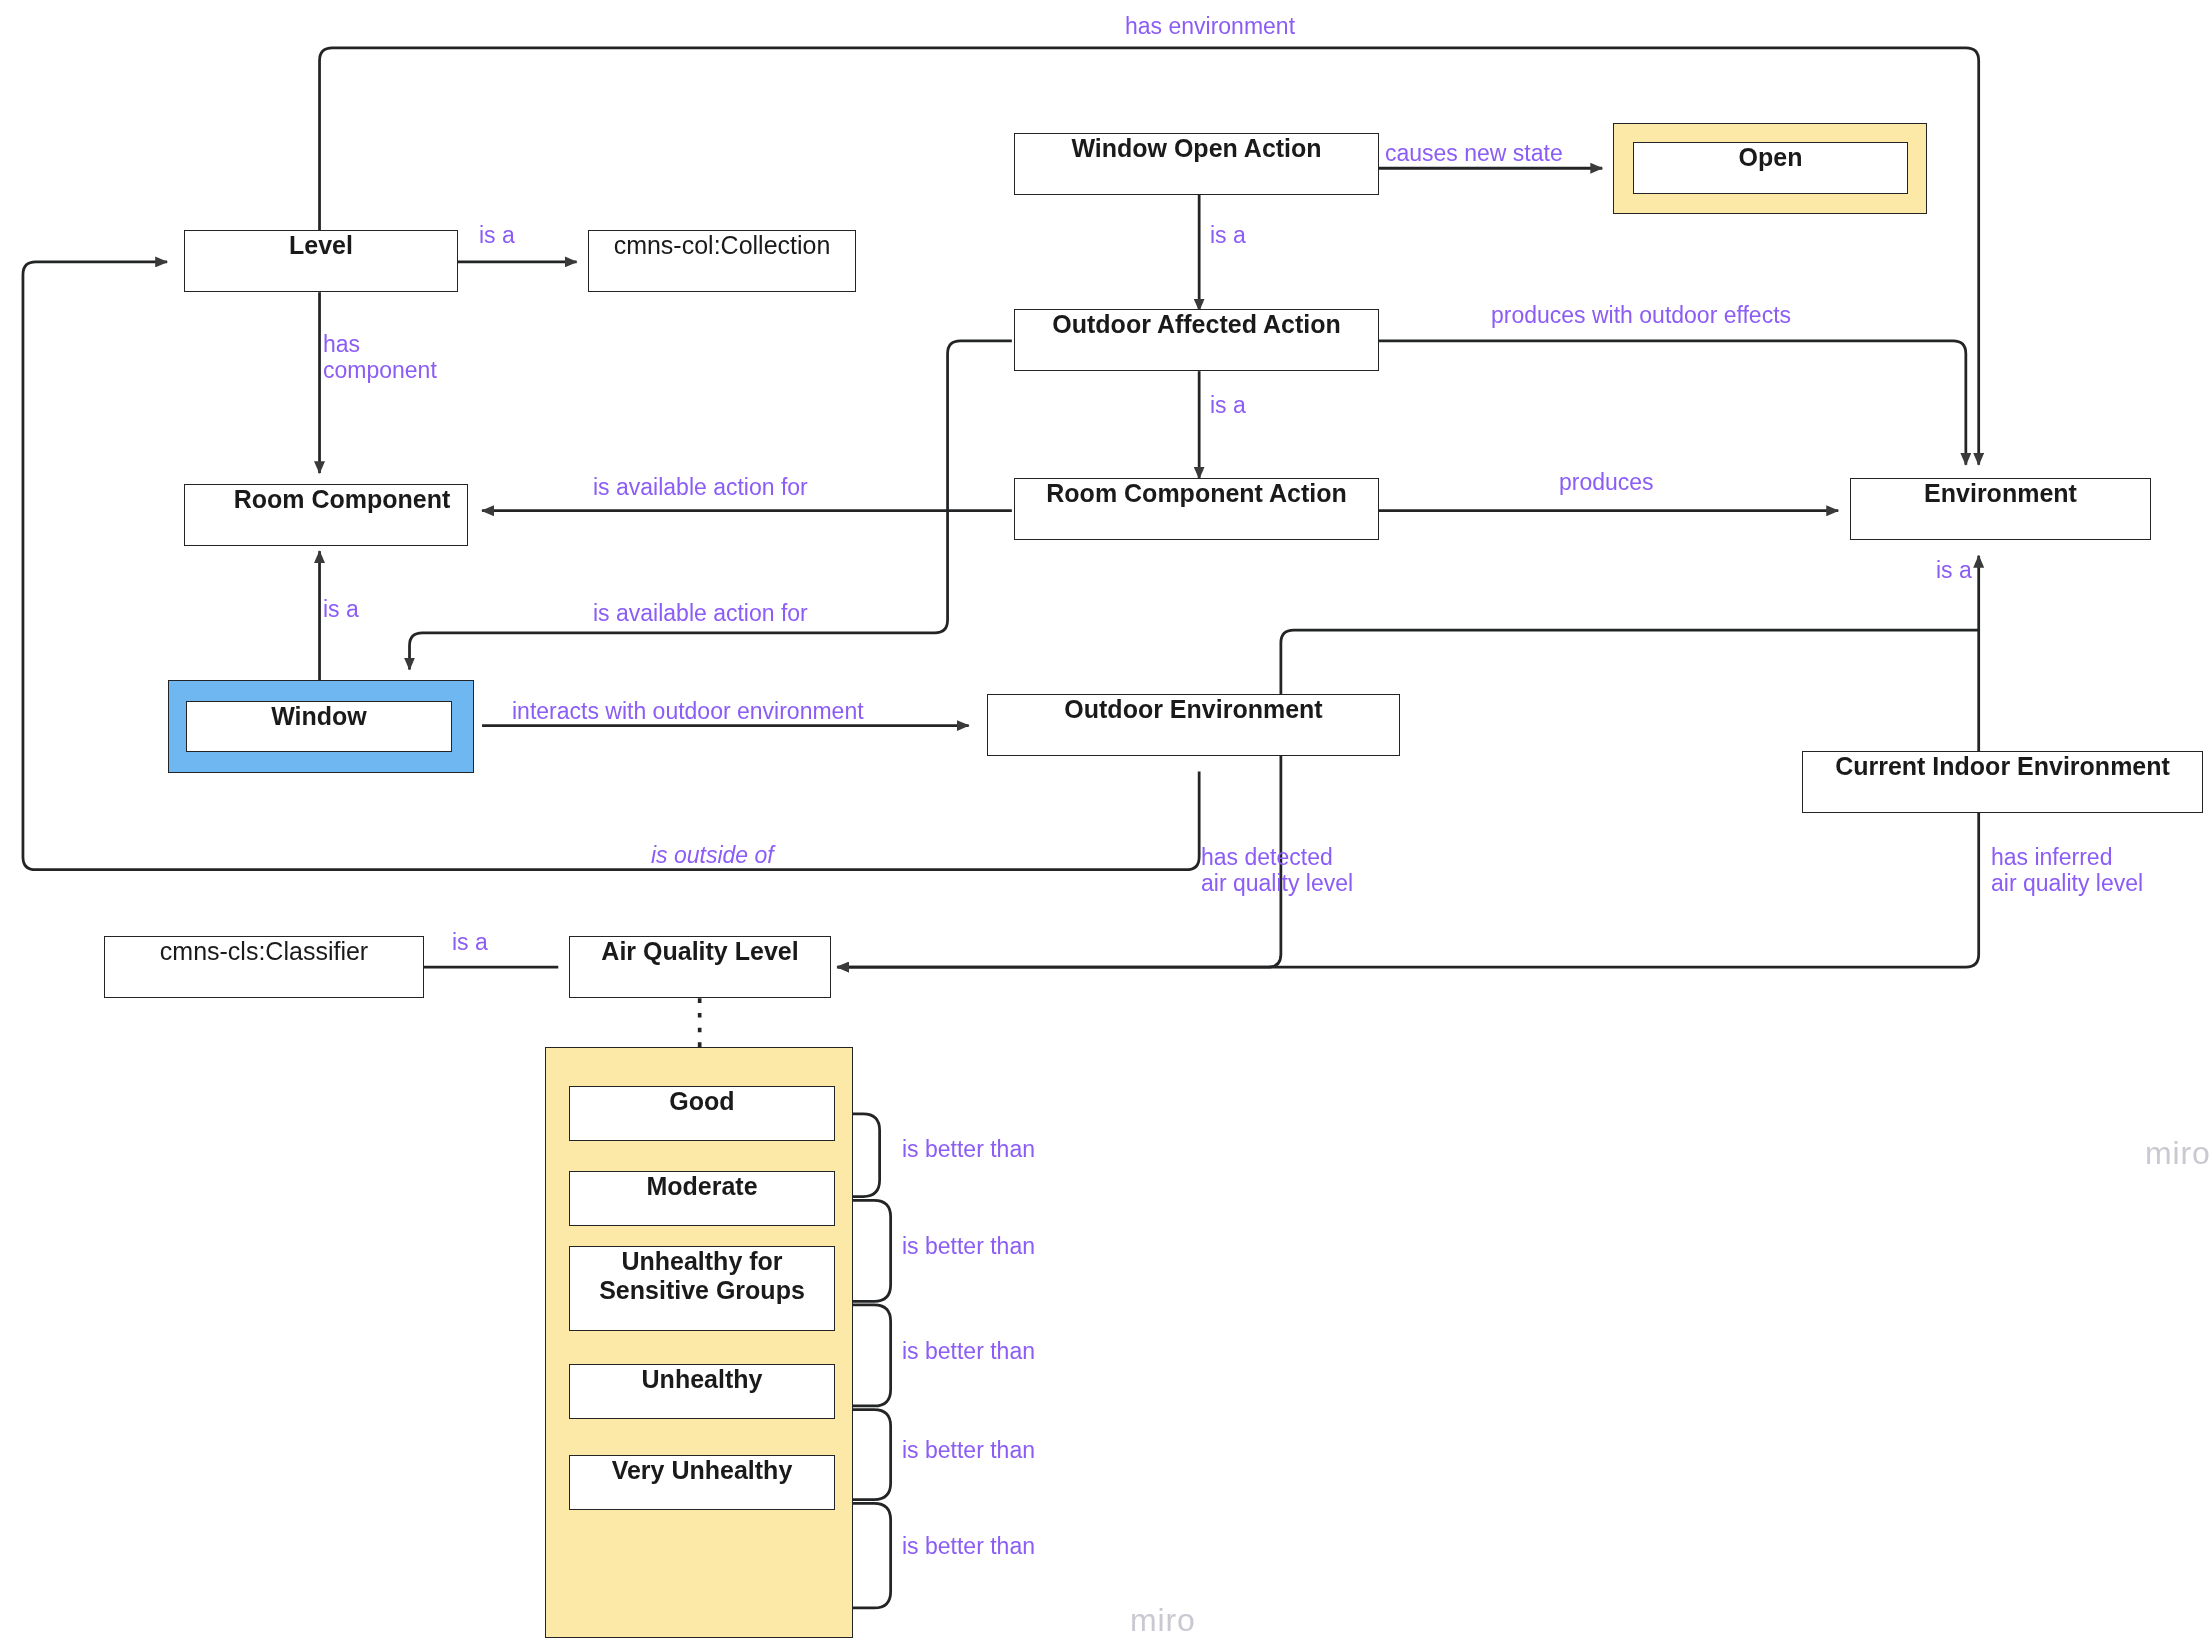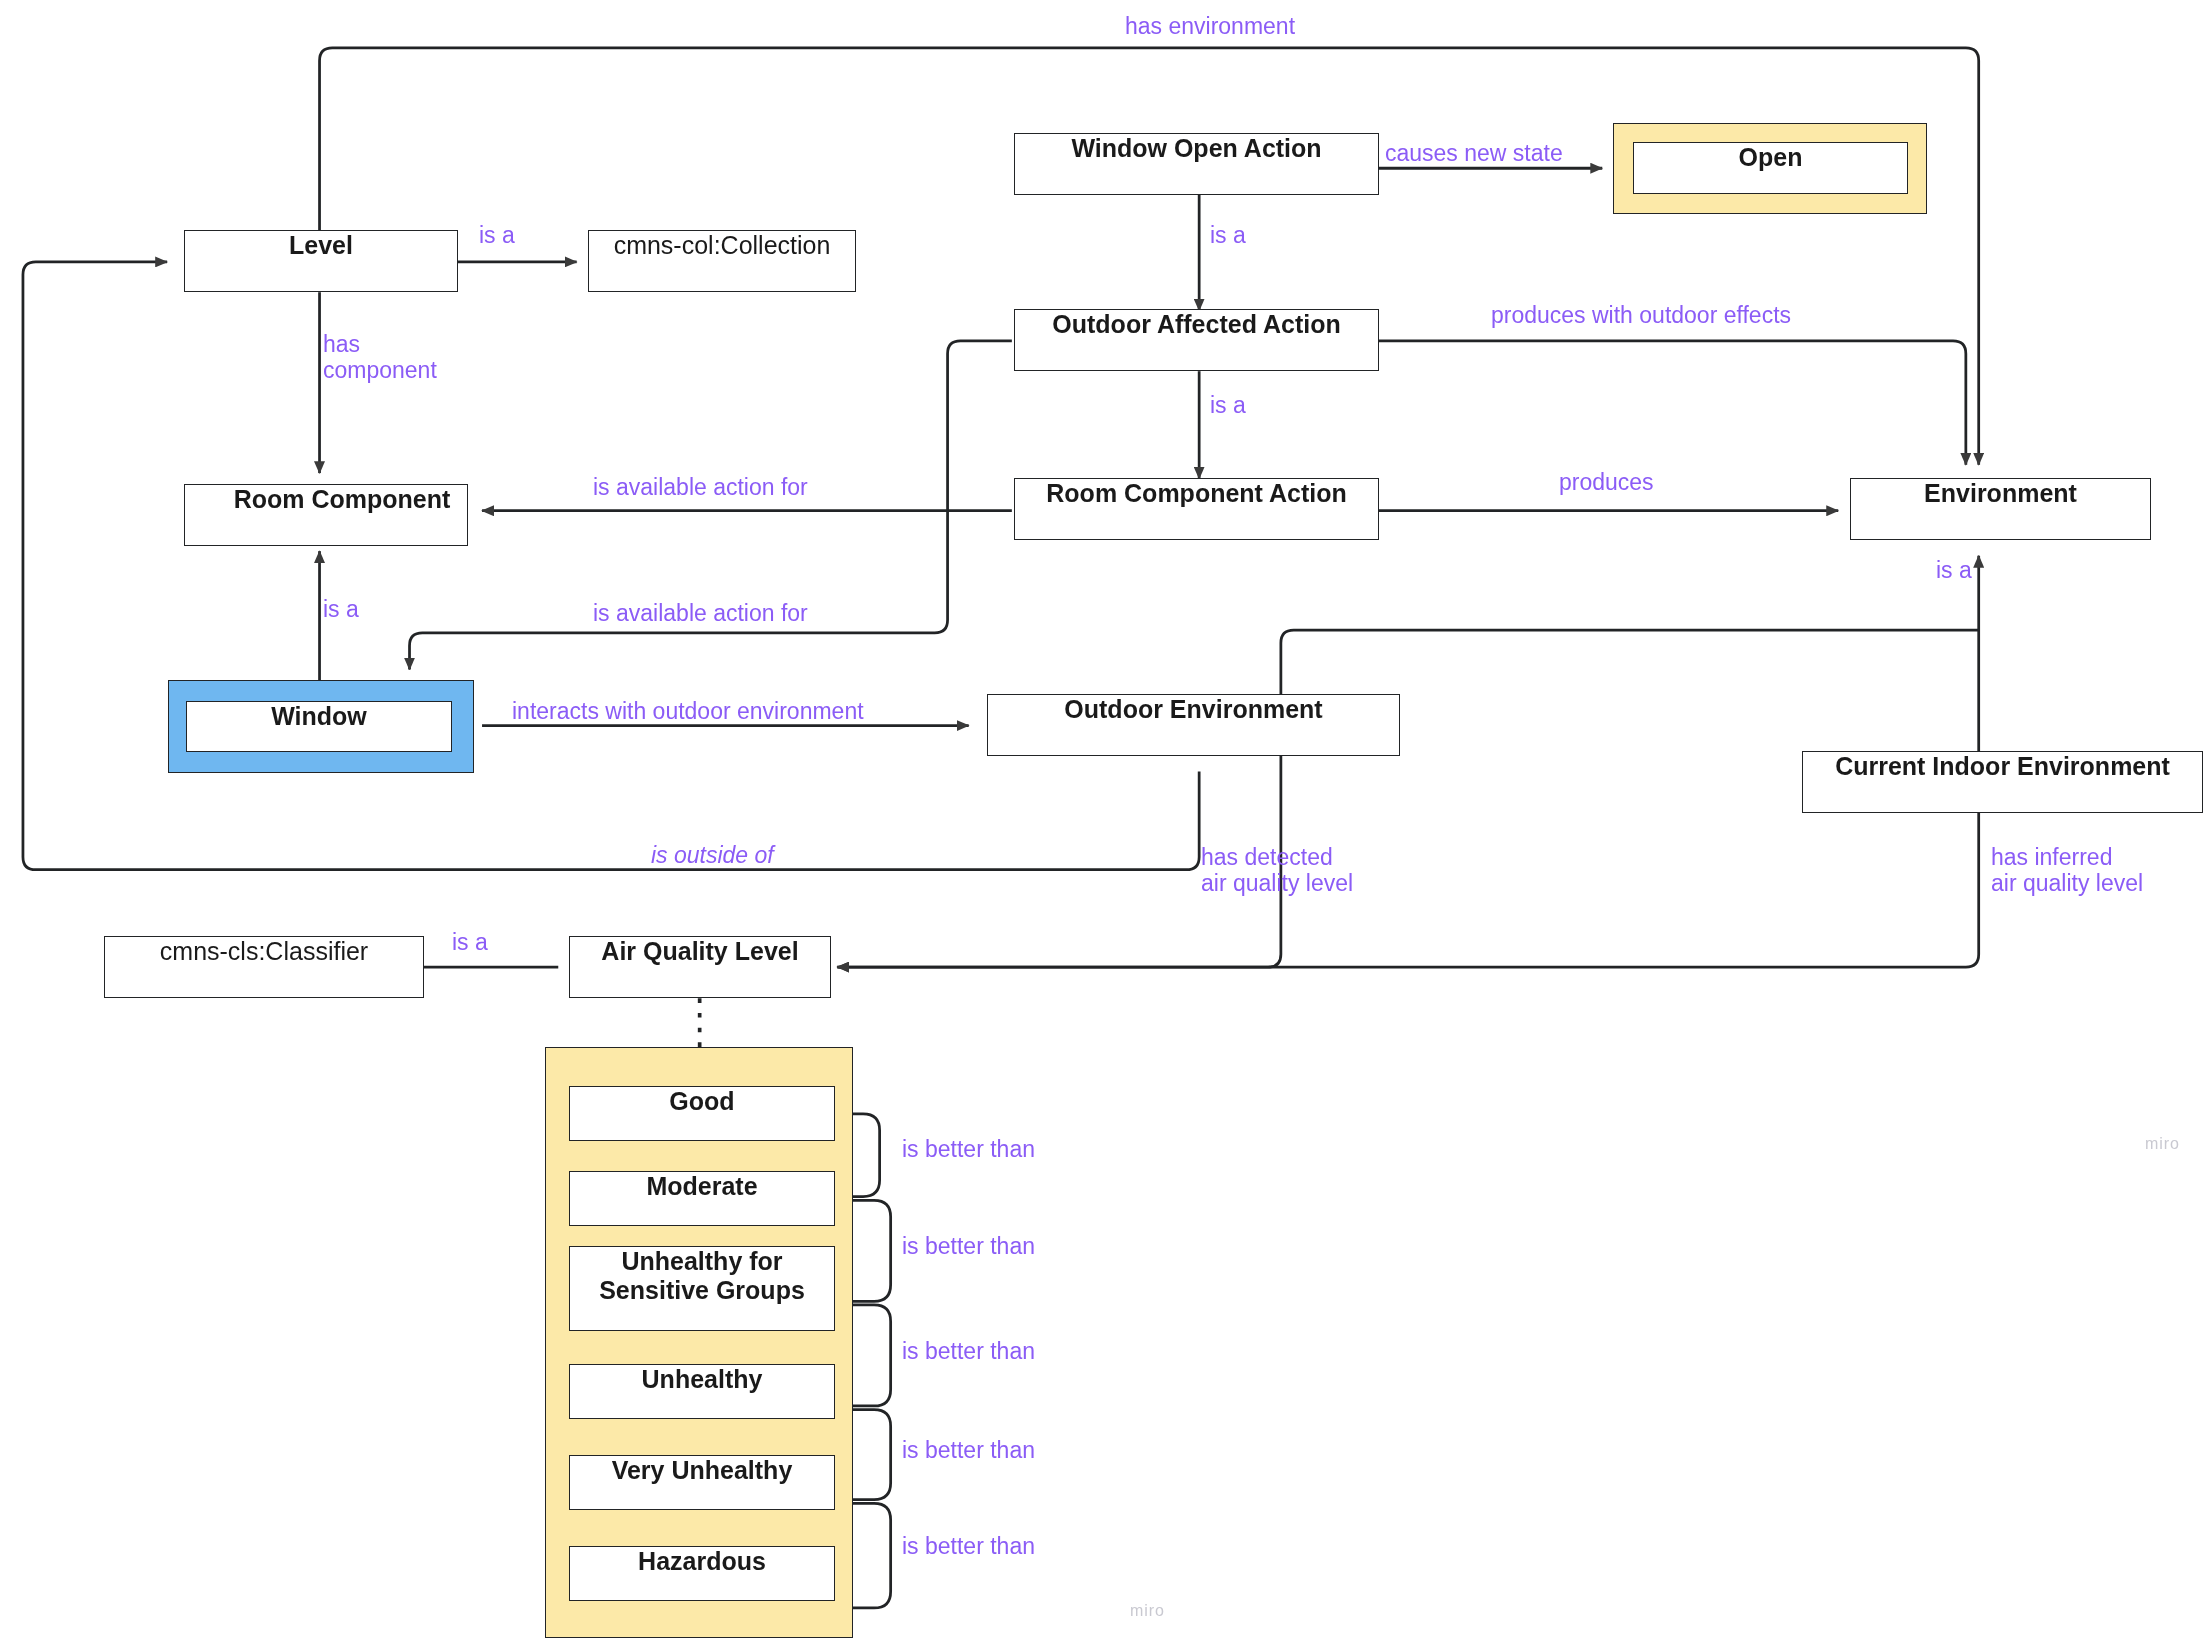--- a/index.html
+++ b/index.html
@@ -17,21 +17,21 @@
   .node.plain{font-weight:normal;font-size:25px;}
   .grp{
     position:absolute;box-sizing:border-box;background:#FCE9A8;
     border:1.8px solid #222426;
   }
   .edge-label{
     position:absolute;color:#8b5cf6;font-size:23px;font-weight:normal;
     line-height:1.12;white-space:pre;background:transparent;
   }
   .watermark{
-    position:absolute;color:#c9c9d1;font-size:16px;letter-spacing:0.9px;font-weight:normal;
+    position:absolute;color:#c9c9d1;font-size:32px;letter-spacing:0.9px;font-weight:normal;
   }
 </style>
 </head>
 <body>
 
 <div id="stage">
 
   <svg id="wires" viewBox="0 0 2408 1790" xmlns="http://www.w3.org/2000/svg">
     <defs>
       <marker id="arr" markerWidth="14" markerHeight="12" refX="13" refY="6" orient="auto" markerUnits="userSpaceOnUse">
@@ -158,23 +158,20 @@
   </div>
 
   <div class="node" style="left:569px;top:1364px;width:266px;height:55px;">
     <span>Unhealthy</span>
   </div>
 
   <div class="node" style="left:569px;top:1455px;width:266px;height:55px;">
     <span>Very Unhealthy</span>
   </div>
 
-  <div class="node" style="left:569px;top:1546px;width:266px;height:55px;">
-    <span>Hazardous</span>
-  </div>
 
   <div class="edge-label" style="left:1125px;top:13.8px;">has environment</div>
 
   <div class="edge-label" style="left:479px;top:223px;">is a</div>
 
   <div class="edge-label" style="left:323px;top:332px;white-space:pre-line;">has
 component</div>
 
   <div class="edge-label" style="left:1385px;top:141px;">causes new state</div>
 

